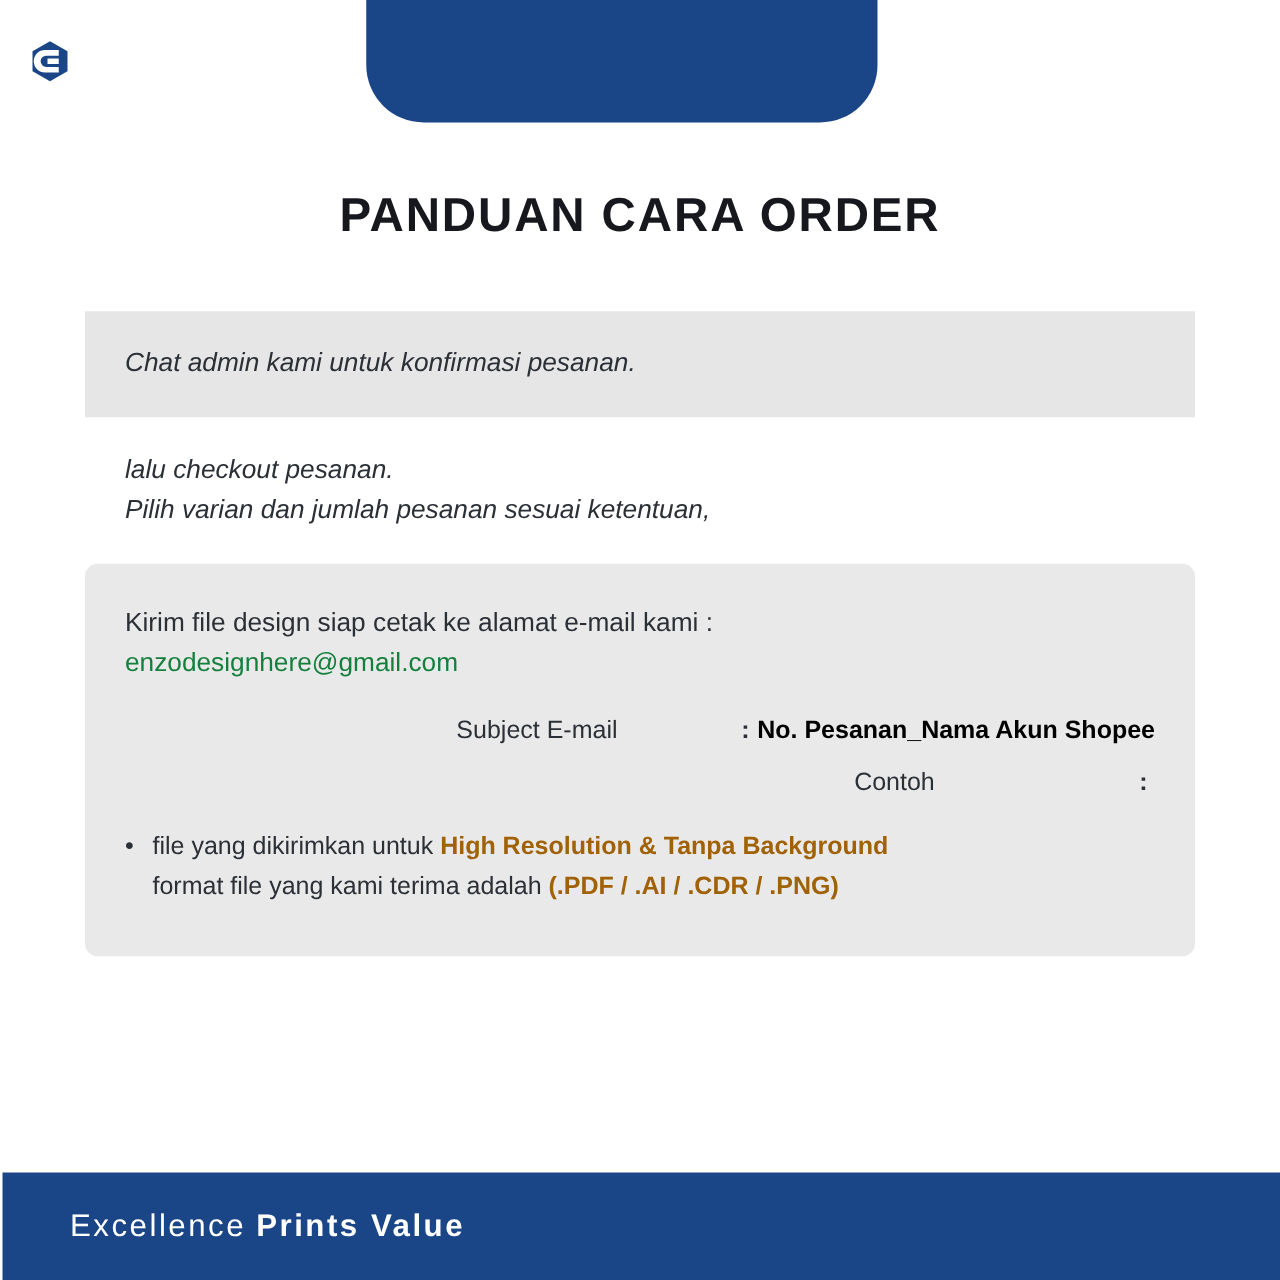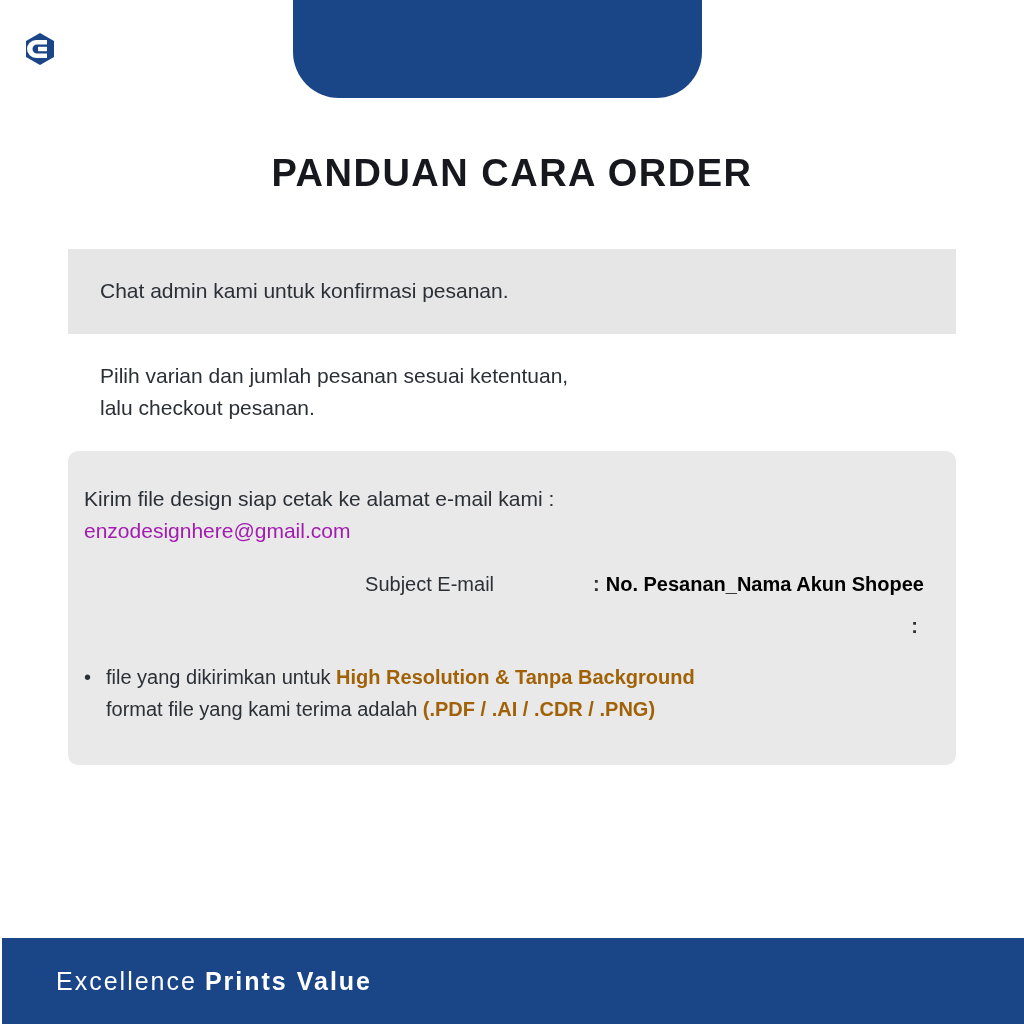--- a/index.html
+++ b/index.html
@@ -91,38 +91,39 @@
     line-height: 1.55;
   }
   .step.shaded {
     background: #e6e6e6;
   }
   .step.plain {
     background: #ffffff;
   }
   .step-line {
     display: block;
+    font-style: italic;
   }
 
   .step-block {
     background: #e9e9e9;
     border-radius: 10px;
-    padding: 36px 32px 40px 16px;
+    padding: 36px 32px 40px 32px;
     margin-top: 0;
   }
   .step-block p.intro {
     margin: 0;
     font-size: 21px;
     color: #2b2f36;
   }
   .email-link {
     display: block;
     margin-top: 8px;
     font-size: 21px;
-    color: #a21caf;
+    color: #15803d;
     text-decoration: none;
     font-weight: 400;
   }
   .kv {
     margin-top: 26px;
   }
   .kv-row {
     display: flex;
     font-size: 20px;
     color: #2b2f36;
@@ -209,35 +210,36 @@
 
 <div class="page-title">PANDUAN CARA ORDER</div>
 
 <div class="content">
 
   <div class="step shaded">
     <span class="step-line">Chat admin kami untuk konfirmasi pesanan.</span>
   </div>
 
   <div class="step plain">
+    <span class="step-line">lalu checkout pesanan.</span>
     <span class="step-line">Pilih varian dan jumlah pesanan sesuai ketentuan,</span>
-    <span class="step-line">lalu checkout pesanan.</span>
   </div>
 
   <div class="step-block">
     <p class="intro">Kirim file design siap cetak ke alamat e-mail kami :</p>
     <a class="email-link" href="#">enzodesignhere@gmail.com</a>
 
     <div class="kv">
       <div class="kv-row">
         <span class="kv-key">Subject E-mail</span>
         <span class="kv-colon">:</span>
         <span class="kv-val">No. Pesanan_Nama Akun Shopee</span>
       </div>
       <div class="kv-row">
+        <span class="kv-key">Contoh</span>
         <span class="kv-colon">:</span>
       </div>
     </div>
 
     <div class="bullet">
       <span class="bullet-dot">•</span>
       <span class="bullet-body">
         <span>file yang dikirimkan untuk </span><span class="b">High Resolution &amp; Tanpa Background</span><br>
         <span>format file yang kami terima adalah </span><span class="b">(.PDF / .AI / .CDR / .PNG)</span>
       </span>

